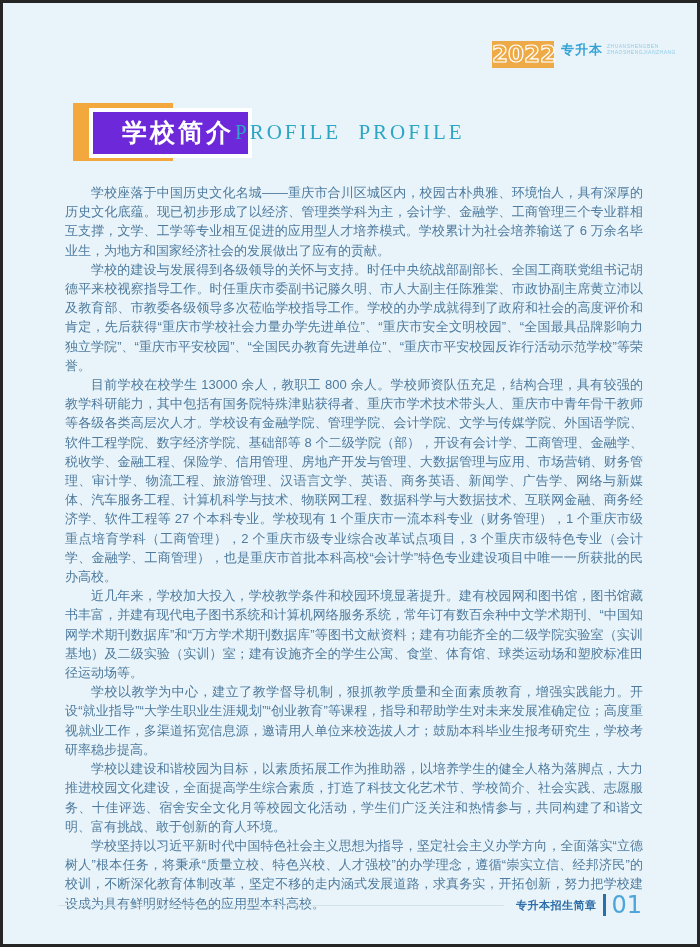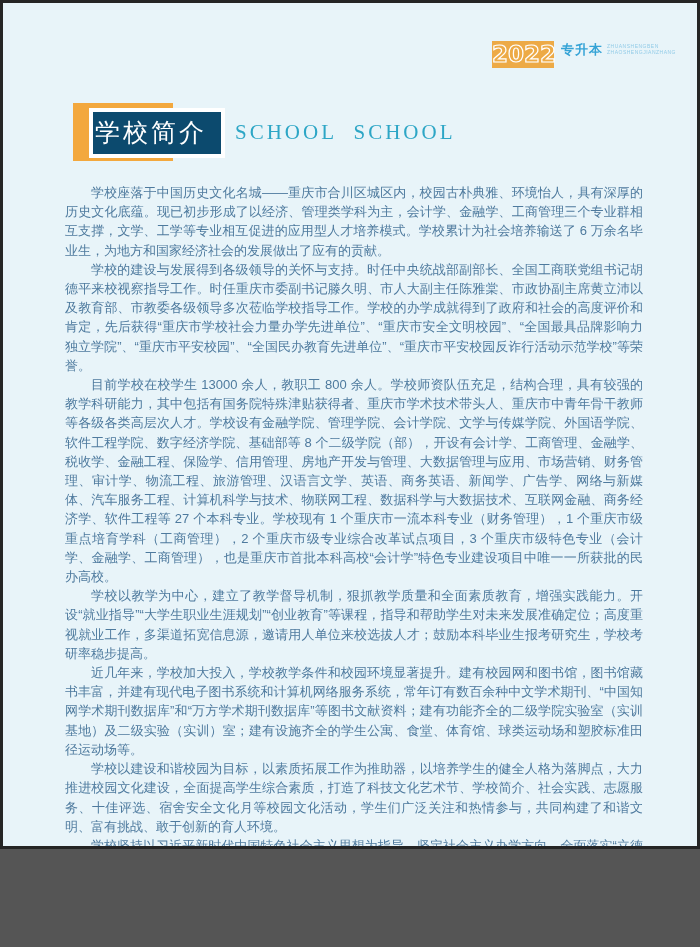--- a/index.html
+++ b/index.html
@@ -1,18 +1,18 @@
 <!DOCTYPE html>
 <html><head>
 <meta charset="utf-8">
 <style>
   html,body { margin:0; padding:0; background:#555; }
   #page {
     position:relative;
-    width:700px; height:849px;
+    width:700px; height:947px;
     margin:0 auto;
     background:#e8f4f9;
     border:3px solid #252525;
     box-sizing:border-box;
     overflow:hidden;
     font-family:"Liberation Sans","DejaVu Sans",sans-serif;
   }
 
   
   .badge { position:absolute; left:489px; top:38px; display:flex; gap:7px; }
@@ -30,25 +30,25 @@
   .badge-row1 { display:flex; align-items:flex-start; gap:4px; }
   .series1 { font-size:13px; font-weight:bold; color:#35a3d6; letter-spacing:1px; }
   .pinyin { display:flex; flex-direction:column; padding-top:2px; }
   .pinyin span { font-size:5px; line-height:6px; color:#93cce8; letter-spacing:0.5px; }
   .series2 { font-size:18px; font-weight:bold; color:#35a3d6; letter-spacing:1.5px; margin-top:1px; }
 
   
   .orange-rect { position:absolute; left:70px; top:100px; width:100px; height:58px; background:#f3a83e; }
   .title-teal {
     position:absolute; left:86px; top:105px;
-    background:#0c4a6e;
+    background:#6d28d9;
     border:4px solid #ffffff;
     color:#ffffff;
-    font-size:25px; font-weight:normal; letter-spacing:3px;
-    padding:4px 14px 5px 2px;
+    font-size:25px; font-weight:bold; letter-spacing:3px;
+    padding:4px 14px 5px 29px;
     white-space:nowrap;
   }
   .title-en {
     position:absolute; left:232px; top:117px;
     font-family:"Liberation Serif","DejaVu Serif",serif;
     font-size:21px; font-weight:500;
     color:#2da6c6;
     letter-spacing:3px; word-spacing:9px;
     white-space:nowrap;
   }
@@ -85,26 +85,32 @@
         <span class="pinyin">
           <span>ZHUANSHENGBEN</span>
           <span>ZHAOSHENGJIANZHANG</span>
         </span>
       </div>
     </div>
   </div>
 
   <div class="orange-rect"></div>
   <div class="title-teal">学校简介</div>
-  <div class="title-en">SCHOOL SCHOOL</div>
+  <div class="title-en">PROFILE PROFILE</div>
 
   <div class="content">
     <p>学校座落于中国历史文化名城——重庆市合川区城区内，校园古朴典雅、环境怡人，具有深厚的历史文化底蕴。现已初步形成了以经济、管理类学科为主，会计学、金融学、工商管理三个专业群相互支撑，文学、工学等专业相互促进的应用型人才培养模式。学校累计为社会培养输送了 6 万余名毕业生，为地方和国家经济社会的发展做出了应有的贡献。</p>
     <p>学校的建设与发展得到各级领导的关怀与支持。时任中央统战部副部长、全国工商联党组书记胡德平来校视察指导工作。时任重庆市委副书记滕久明、市人大副主任陈雅棠、市政协副主席黄立沛以及教育部、市教委各级领导多次莅临学校指导工作。学校的办学成就得到了政府和社会的高度评价和肯定，先后获得“重庆市学校社会力量办学先进单位”、“重庆市安全文明校园”、“全国最具品牌影响力独立学院”、“重庆市平安校园”、“全国民办教育先进单位”、“重庆市平安校园反诈行活动示范学校”等荣誉。</p>
     <p>目前学校在校学生 13000 余人，教职工 800 余人。学校师资队伍充足，结构合理，具有较强的教学科研能力，其中包括有国务院特殊津贴获得者、重庆市学术技术带头人、重庆市中青年骨干教师等各级各类高层次人才。学校设有金融学院、管理学院、会计学院、文学与传媒学院、外国语学院、软件工程学院、数字经济学院、基础部等 8 个二级学院（部），开设有会计学、工商管理、金融学、税收学、金融工程、保险学、信用管理、房地产开发与管理、大数据管理与应用、市场营销、财务管理、审计学、物流工程、旅游管理、汉语言文学、英语、商务英语、新闻学、广告学、网络与新媒体、汽车服务工程、计算机科学与技术、物联网工程、数据科学与大数据技术、互联网金融、商务经济学、软件工程等 27 个本科专业。学校现有 1 个重庆市一流本科专业（财务管理），1 个重庆市级重点培育学科（工商管理），2 个重庆市级专业综合改革试点项目，3 个重庆市级特色专业（会计学、金融学、工商管理），也是重庆市首批本科高校“会计学”特色专业建设项目中唯一一所获批的民办高校。</p>
+    <p>近几年来，学校加大投入，学校教学条件和校园环境显著提升。建有校园网和图书馆，图书馆藏书丰富，并建有现代电子图书系统和计算机网络服务系统，常年订有数百余种中文学术期刊、“中国知网学术期刊数据库”和“万方学术期刊数据库”等图书文献资料；建有功能齐全的二级学院实验室（实训基地）及二级实验（实训）室；建有设施齐全的学生公寓、食堂、体育馆、球类运动场和塑胶标准田径运动场等。</p>
     <p>学校以教学为中心，建立了教学督导机制，狠抓教学质量和全面素质教育，增强实践能力。开设“就业指导”“大学生职业生涯规划”“创业教育”等课程，指导和帮助学生对未来发展准确定位；高度重视就业工作，多渠道拓宽信息源，邀请用人单位来校选拔人才；鼓励本科毕业生报考研究生，学校考研率稳步提高。</p>
-    <p>近几年来，学校加大投入，学校教学条件和校园环境显著提升。建有校园网和图书馆，图书馆藏书丰富，并建有现代电子图书系统和计算机网络服务系统，常年订有数百余种中文学术期刊、“中国知网学术期刊数据库”和“万方学术期刊数据库”等图书文献资料；建有功能齐全的二级学院实验室（实训基地）及二级实验（实训）室；建有设施齐全的学生公寓、食堂、体育馆、球类运动场和塑胶标准田径运动场等。</p>
     <p>学校以建设和谐校园为目标，以素质拓展工作为推助器，以培养学生的健全人格为落脚点，大力推进校园文化建设，全面提高学生综合素质，打造了科技文化艺术节、学校简介、社会实践、志愿服务、十佳评选、宿舍安全文化月等校园文化活动，学生们广泛关注和热情参与，共同构建了和谐文明、富有挑战、敢于创新的育人环境。</p>
     <p>学校坚持以习近平新时代中国特色社会主义思想为指导，坚定社会主义办学方向，全面落实“立德树人”根本任务，将秉承“质量立校、特色兴校、人才强校”的办学理念，遵循“崇实立信、经邦济民”的校训，不断深化教育体制改革，坚定不移的走内涵式发展道路，求真务实，开拓创新，努力把学校建设成为具有鲜明财经特色的应用型本科高校。</p>
   </div>
 
+  <div class="footer">
+    <div class="footer-rule"></div>
+    <span class="footer-label">专升本招生简章</span>
+    <span class="footer-bar"></span>
+    <span class="footer-num">01</span>
+  </div>
 
 </div>
 
 </body></html>

